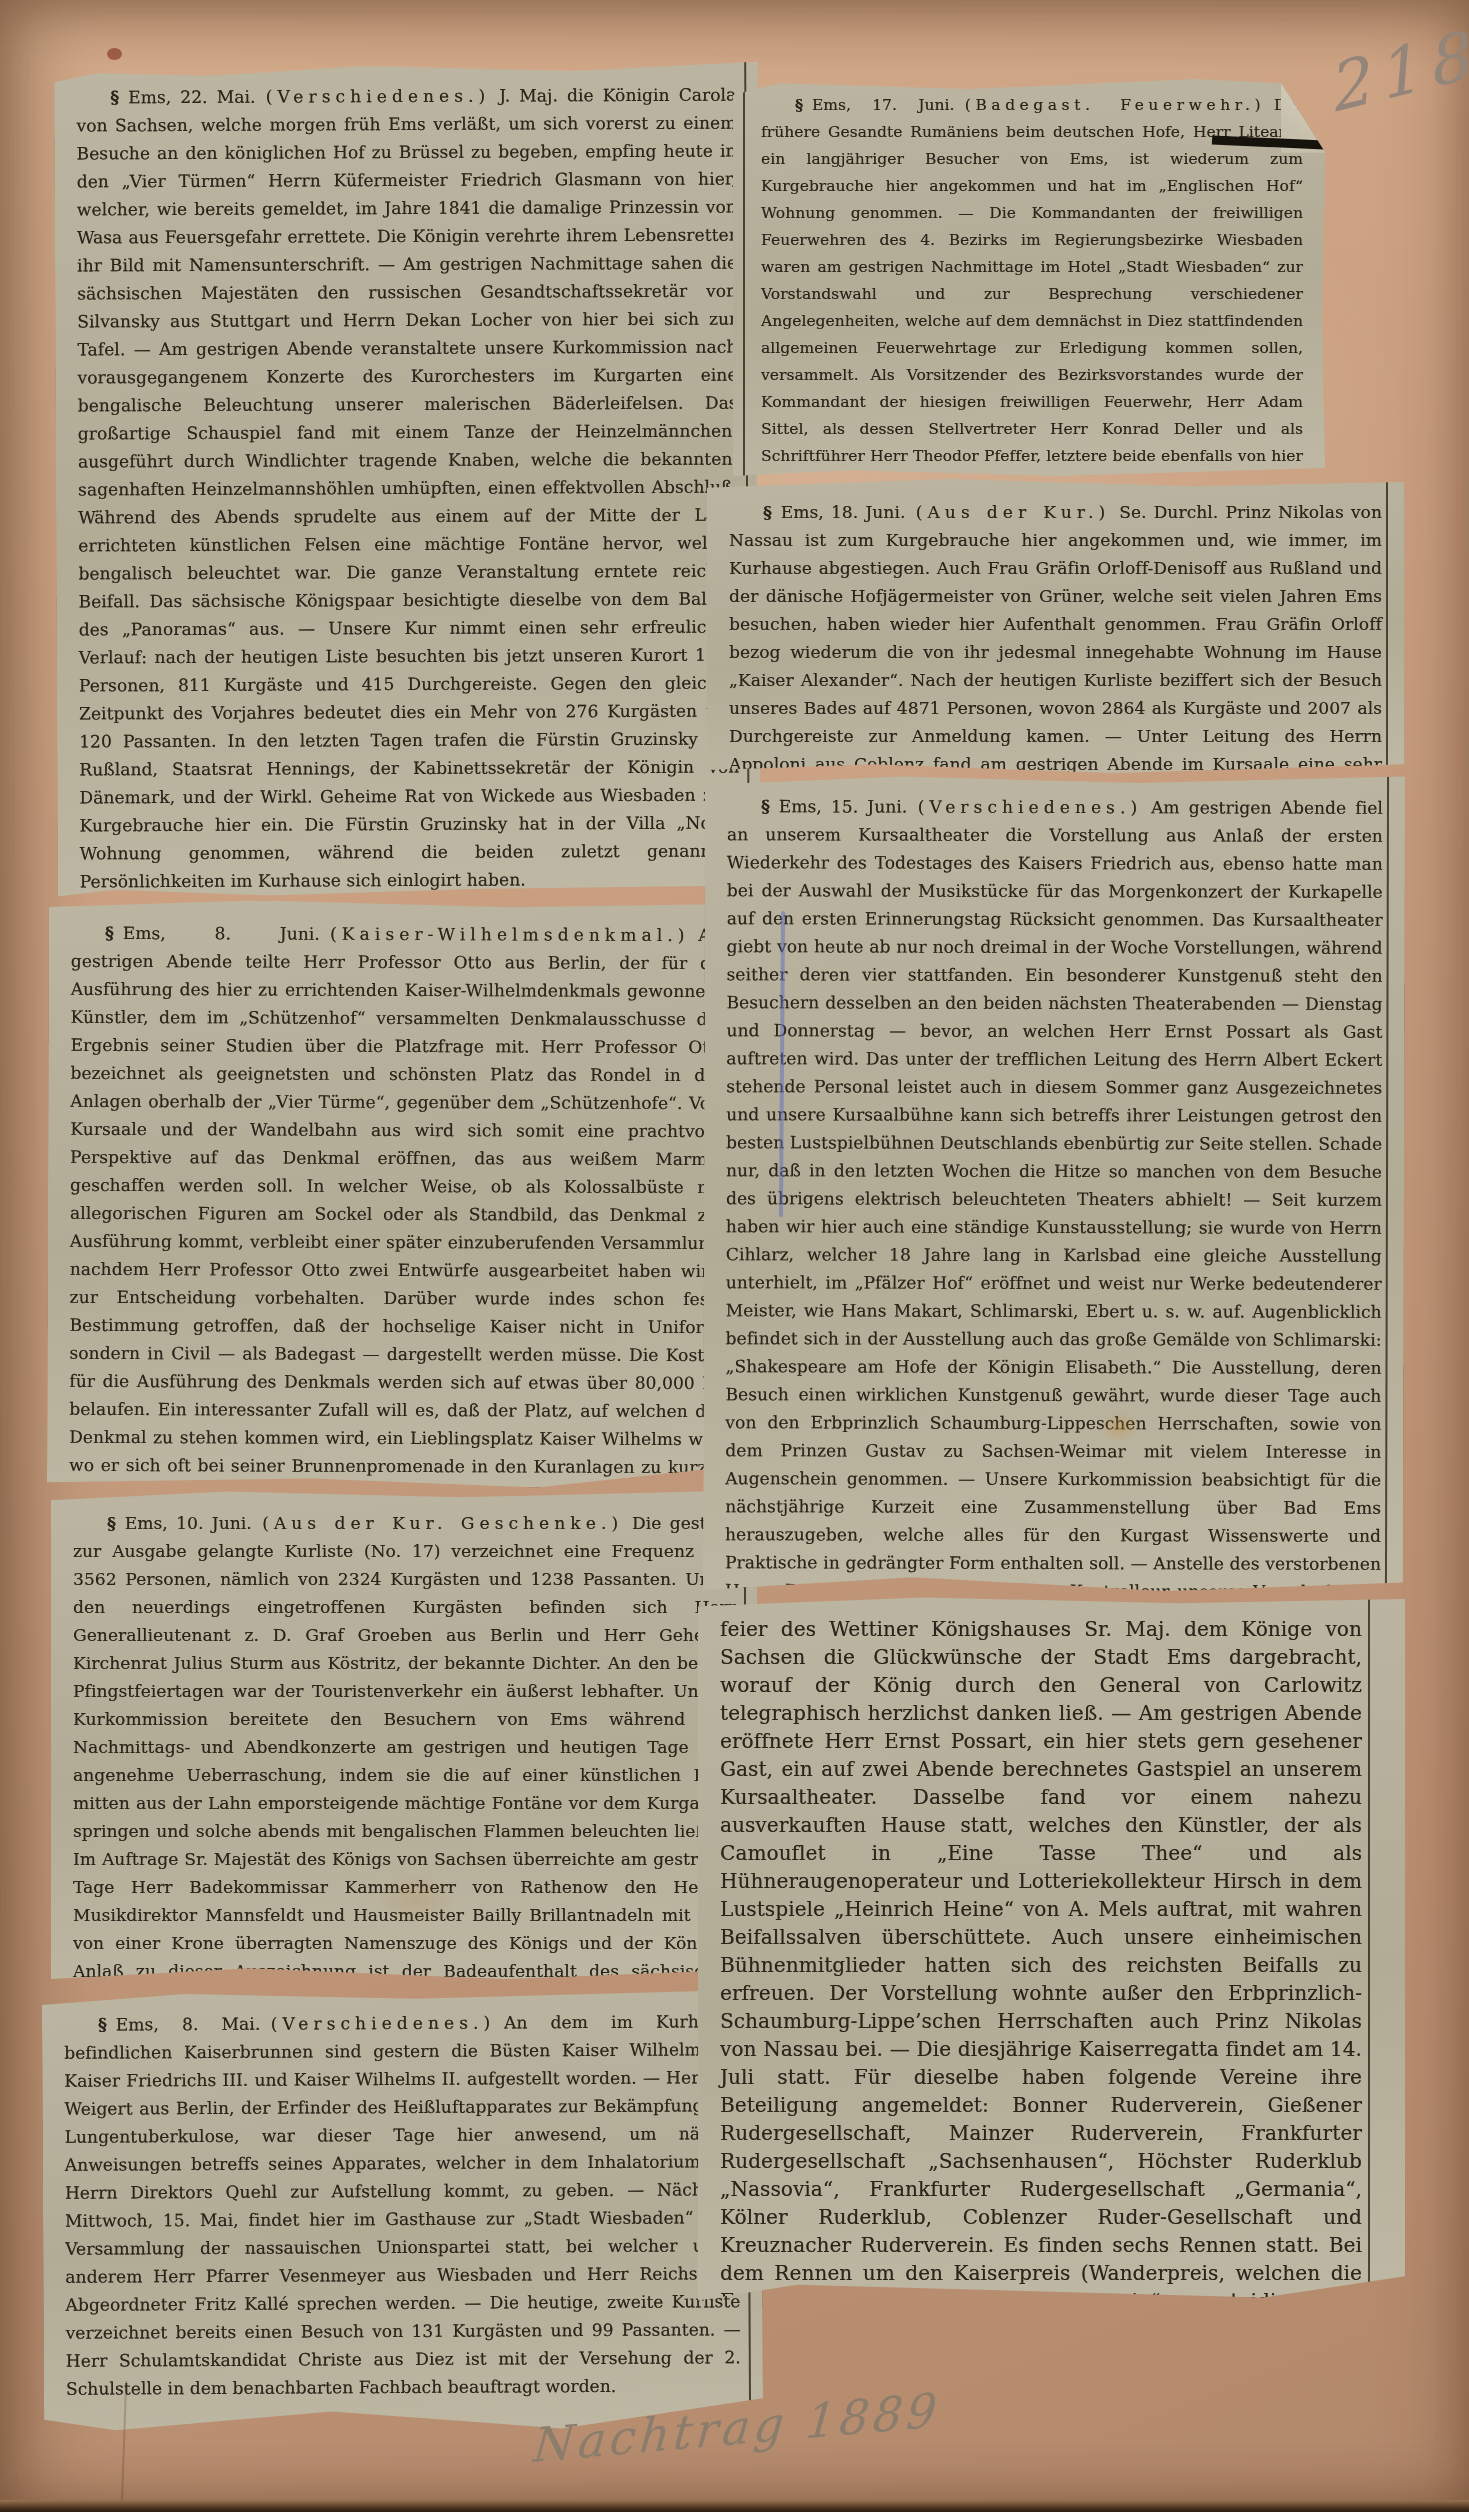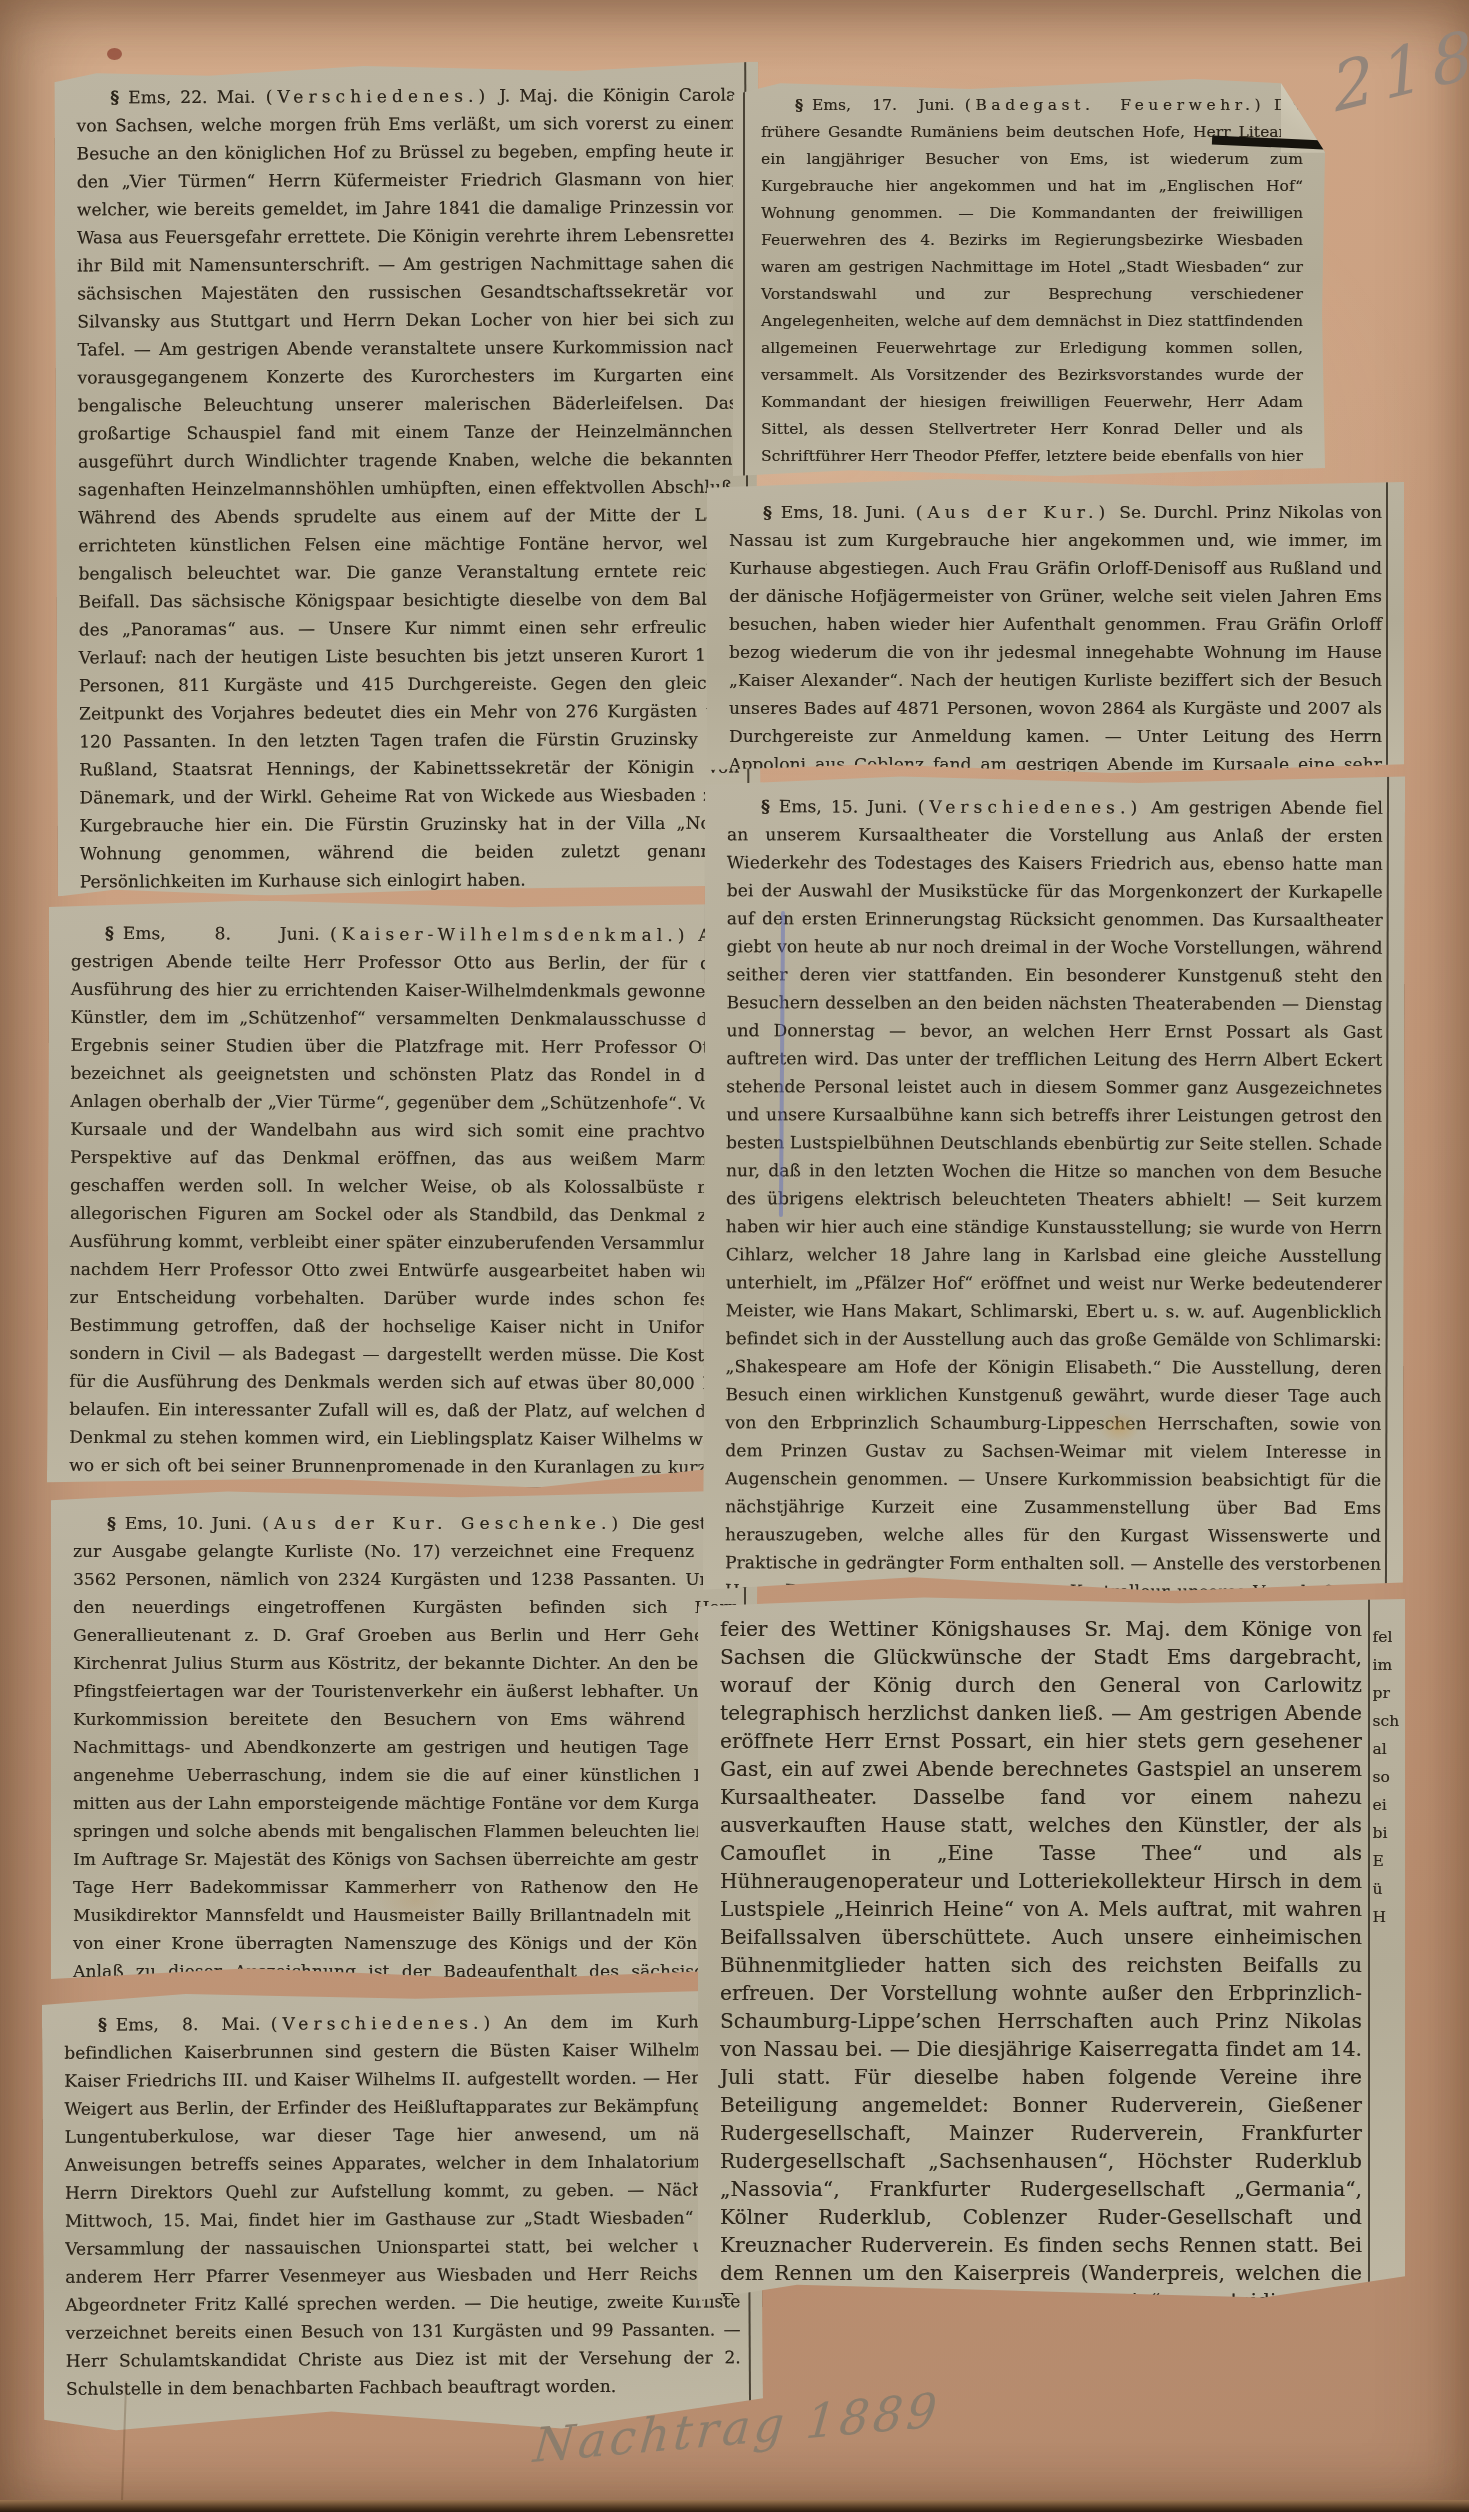--- a/index.html
+++ b/index.html
@@ -129,31 +129,20 @@
   <p><span class="mark">§</span><span class="dateline">Ems, 18. Juni.</span><span class="sperr">(Aus der Kur.)</span><span>Se. Durchl. Prinz Nikolas von Nassau ist zum Kurgebrauche hier angekommen und, wie immer, im Kurhause abgestiegen. Auch Frau Gräfin Orloff-Denisoff aus Rußland und der dänische Hofjägermeister von Grüner, welche seit vielen Jahren Ems besuchen, haben wieder hier Aufenthalt genommen. Frau Gräfin Orloff bezog wiederum die von ihr jedesmal innegehabte Wohnung im Hause „Kaiser Alexander“. Nach der heutigen Kurliste beziffert sich der Besuch unseres Bades auf 4871 Personen, wovon 2864 als Kurgäste und 2007 als Durchgereiste zur Anmeldung kamen. — Unter Leitung des Herrn Appoloni aus Coblenz fand am gestrigen Abende im Kursaale eine sehr zahlreich besuchte Tanzréunion statt.</span></p>
 </article>
 
 <article class="clip clip-r3">
   <div class="rule right22"></div>
   <p><span class="mark">§</span><span class="dateline">Ems, 15. Juni.</span><span class="sperr">(Verschiedenes.)</span><span>Am gestrigen Abende fiel an unserem Kursaaltheater die Vorstellung aus Anlaß der ersten Wiederkehr des Todestages des Kaisers Friedrich aus, ebenso hatte man bei der Auswahl der Musikstücke für das Morgenkonzert der Kurkapelle auf den ersten Erinnerungstag Rücksicht genommen. Das Kursaaltheater giebt von heute ab nur noch dreimal in der Woche Vorstellungen, während seither deren vier stattfanden. Ein besonderer Kunstgenuß steht den Besuchern desselben an den beiden nächsten Theaterabenden — Dienstag und Donnerstag — bevor, an welchen Herr Ernst Possart als Gast auftreten wird. Das unter der trefflichen Leitung des Herrn Albert Eckert stehende Personal leistet auch in diesem Sommer ganz Ausgezeichnetes und unsere Kursaalbühne kann sich betreffs ihrer Leistungen getrost den besten Lustspielbühnen Deutschlands ebenbürtig zur Seite stellen. Schade nur, daß in den letzten Wochen die Hitze so manchen von dem Besuche des übrigens elektrisch beleuchteten Theaters abhielt! — Seit kurzem haben wir hier auch eine ständige Kunstausstellung; sie wurde von Herrn Cihlarz, welcher 18 Jahre lang in Karlsbad eine gleiche Ausstellung unterhielt, im „Pfälzer Hof“ eröffnet und weist nur Werke bedeutenderer Meister, wie Hans Makart, Schlimarski, Ebert u. s. w. auf. Augenblicklich befindet sich in der Ausstellung auch das große Gemälde von Schlimarski: „Shakespeare am Hofe der Königin Elisabeth.“ Die Ausstellung, deren Besuch einen wirklichen Kunstgenuß gewährt, wurde dieser Tage auch von den Erbprinzlich Schaumburg-Lippeschen Herrschaften, sowie von dem Prinzen Gustav zu Sachsen-Weimar mit vielem Interesse in Augenschein genommen. — Unsere Kurkommission beabsichtigt für die nächstjährige Kurzeit eine Zusammenstellung über Bad Ems herauszugeben, welche alles für den Kurgast Wissenswerte und Praktische in gedrängter Form enthalten soll. — Anstelle des verstorbenen Herrn Baumann wurde der seitherige Kontrolleur unseres Vorschuß- und Kreditvereins, Herr Karl Lewalder, zum Vereinskassirer gewählt.</span></p>
 </article>
 
 <article class="clip clip-r4">
   <div class="rule right48"></div>
-  <div class="edge-strip">fel
-im
-pr
-sch
-al
-so
-ei
-bi
-E
-ü
-H</div>
   <p class="no-indent"><span>feier des Wettiner Königshauses Sr. Maj. dem Könige von Sachsen die Glückwünsche der Stadt Ems dargebracht, worauf der König durch den General von Carlowitz telegraphisch herzlichst danken ließ. — Am gestrigen Abende eröffnete Herr Ernst Possart, ein hier stets gern gesehener Gast, ein auf zwei Abende berechnetes Gastspiel an unserem Kursaaltheater. Dasselbe fand vor einem nahezu ausverkauften Hause statt, welches den Künstler, der als Camouflet in „Eine Tasse Thee“ und als Hühneraugenoperateur und Lotteriekollekteur Hirsch in dem Lustspiele „Heinrich Heine“ von A. Mels auftrat, mit wahren Beifallssalven überschüttete. Auch unsere einheimischen Bühnenmitglieder hatten sich des reichsten Beifalls zu erfreuen. Der Vorstellung wohnte außer den Erbprinzlich-Schaumburg-Lippe’schen Herrschaften auch Prinz Nikolas von Nassau bei. — Die diesjährige Kaiserregatta findet am 14. Juli statt. Für dieselbe haben folgende Vereine ihre Beteiligung angemeldet: Bonner Ruderverein, Gießener Rudergesellschaft, Mainzer Ruderverein, Frankfurter Rudergesellschaft „Sachsenhausen“, Höchster Ruderklub „Nassovia“, Frankfurter Rudergesellschaft „Germania“, Kölner Ruderklub, Coblenzer Ruder-Gesellschaft und Kreuznacher Ruderverein. Es finden sechs Rennen statt. Bei dem Rennen um den Kaiserpreis (Wanderpreis, welchen die Frankfurter Rudergesellschaft „Germania“ zu verteidigen hat) geht der Mainzer Ruderverein mit der „Germania“ über die Bahn. Den Nennungen nach verspricht die Kaiserregatta recht interessant zu werden.</span></p>
 </article>
 
 <div class="blue-mark"></div>
 <div class="stain-red"></div>
 <div class="stain-amber"></div>
 <div class="stain-soft"></div>
 <div class="crease"></div>
 
 <div class="pencil annotation">Nachtrag 1889</div>

